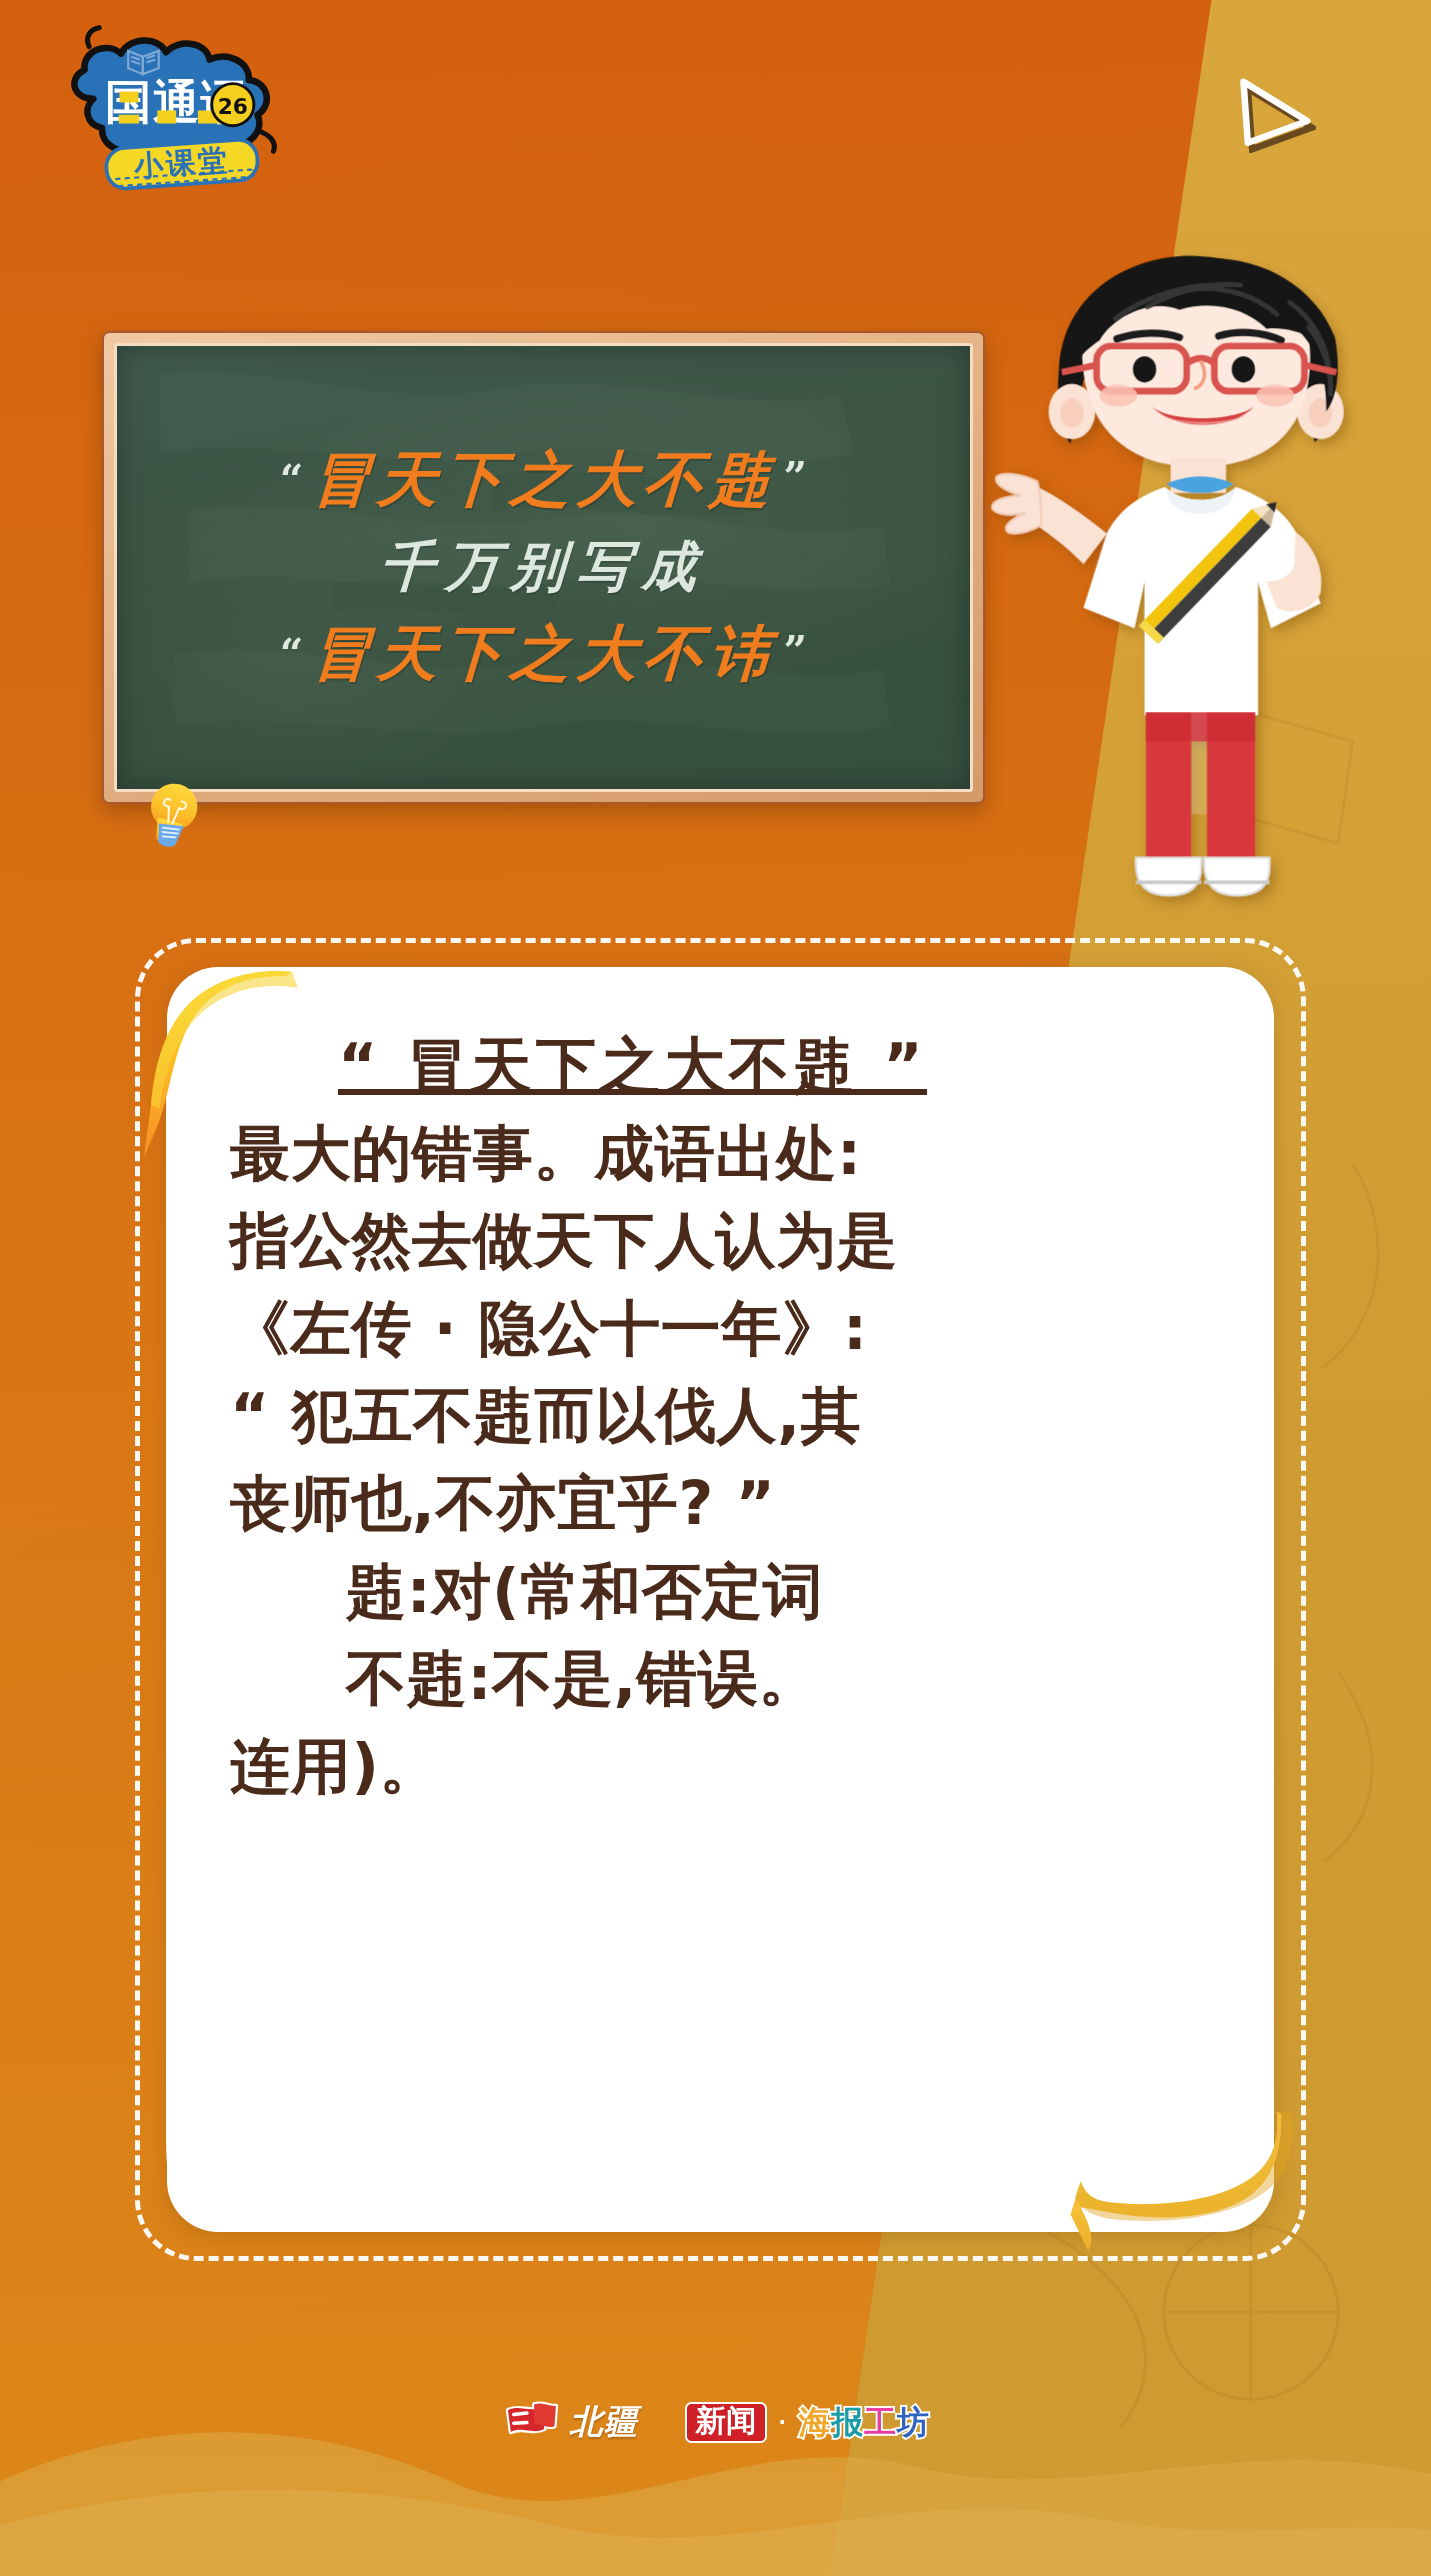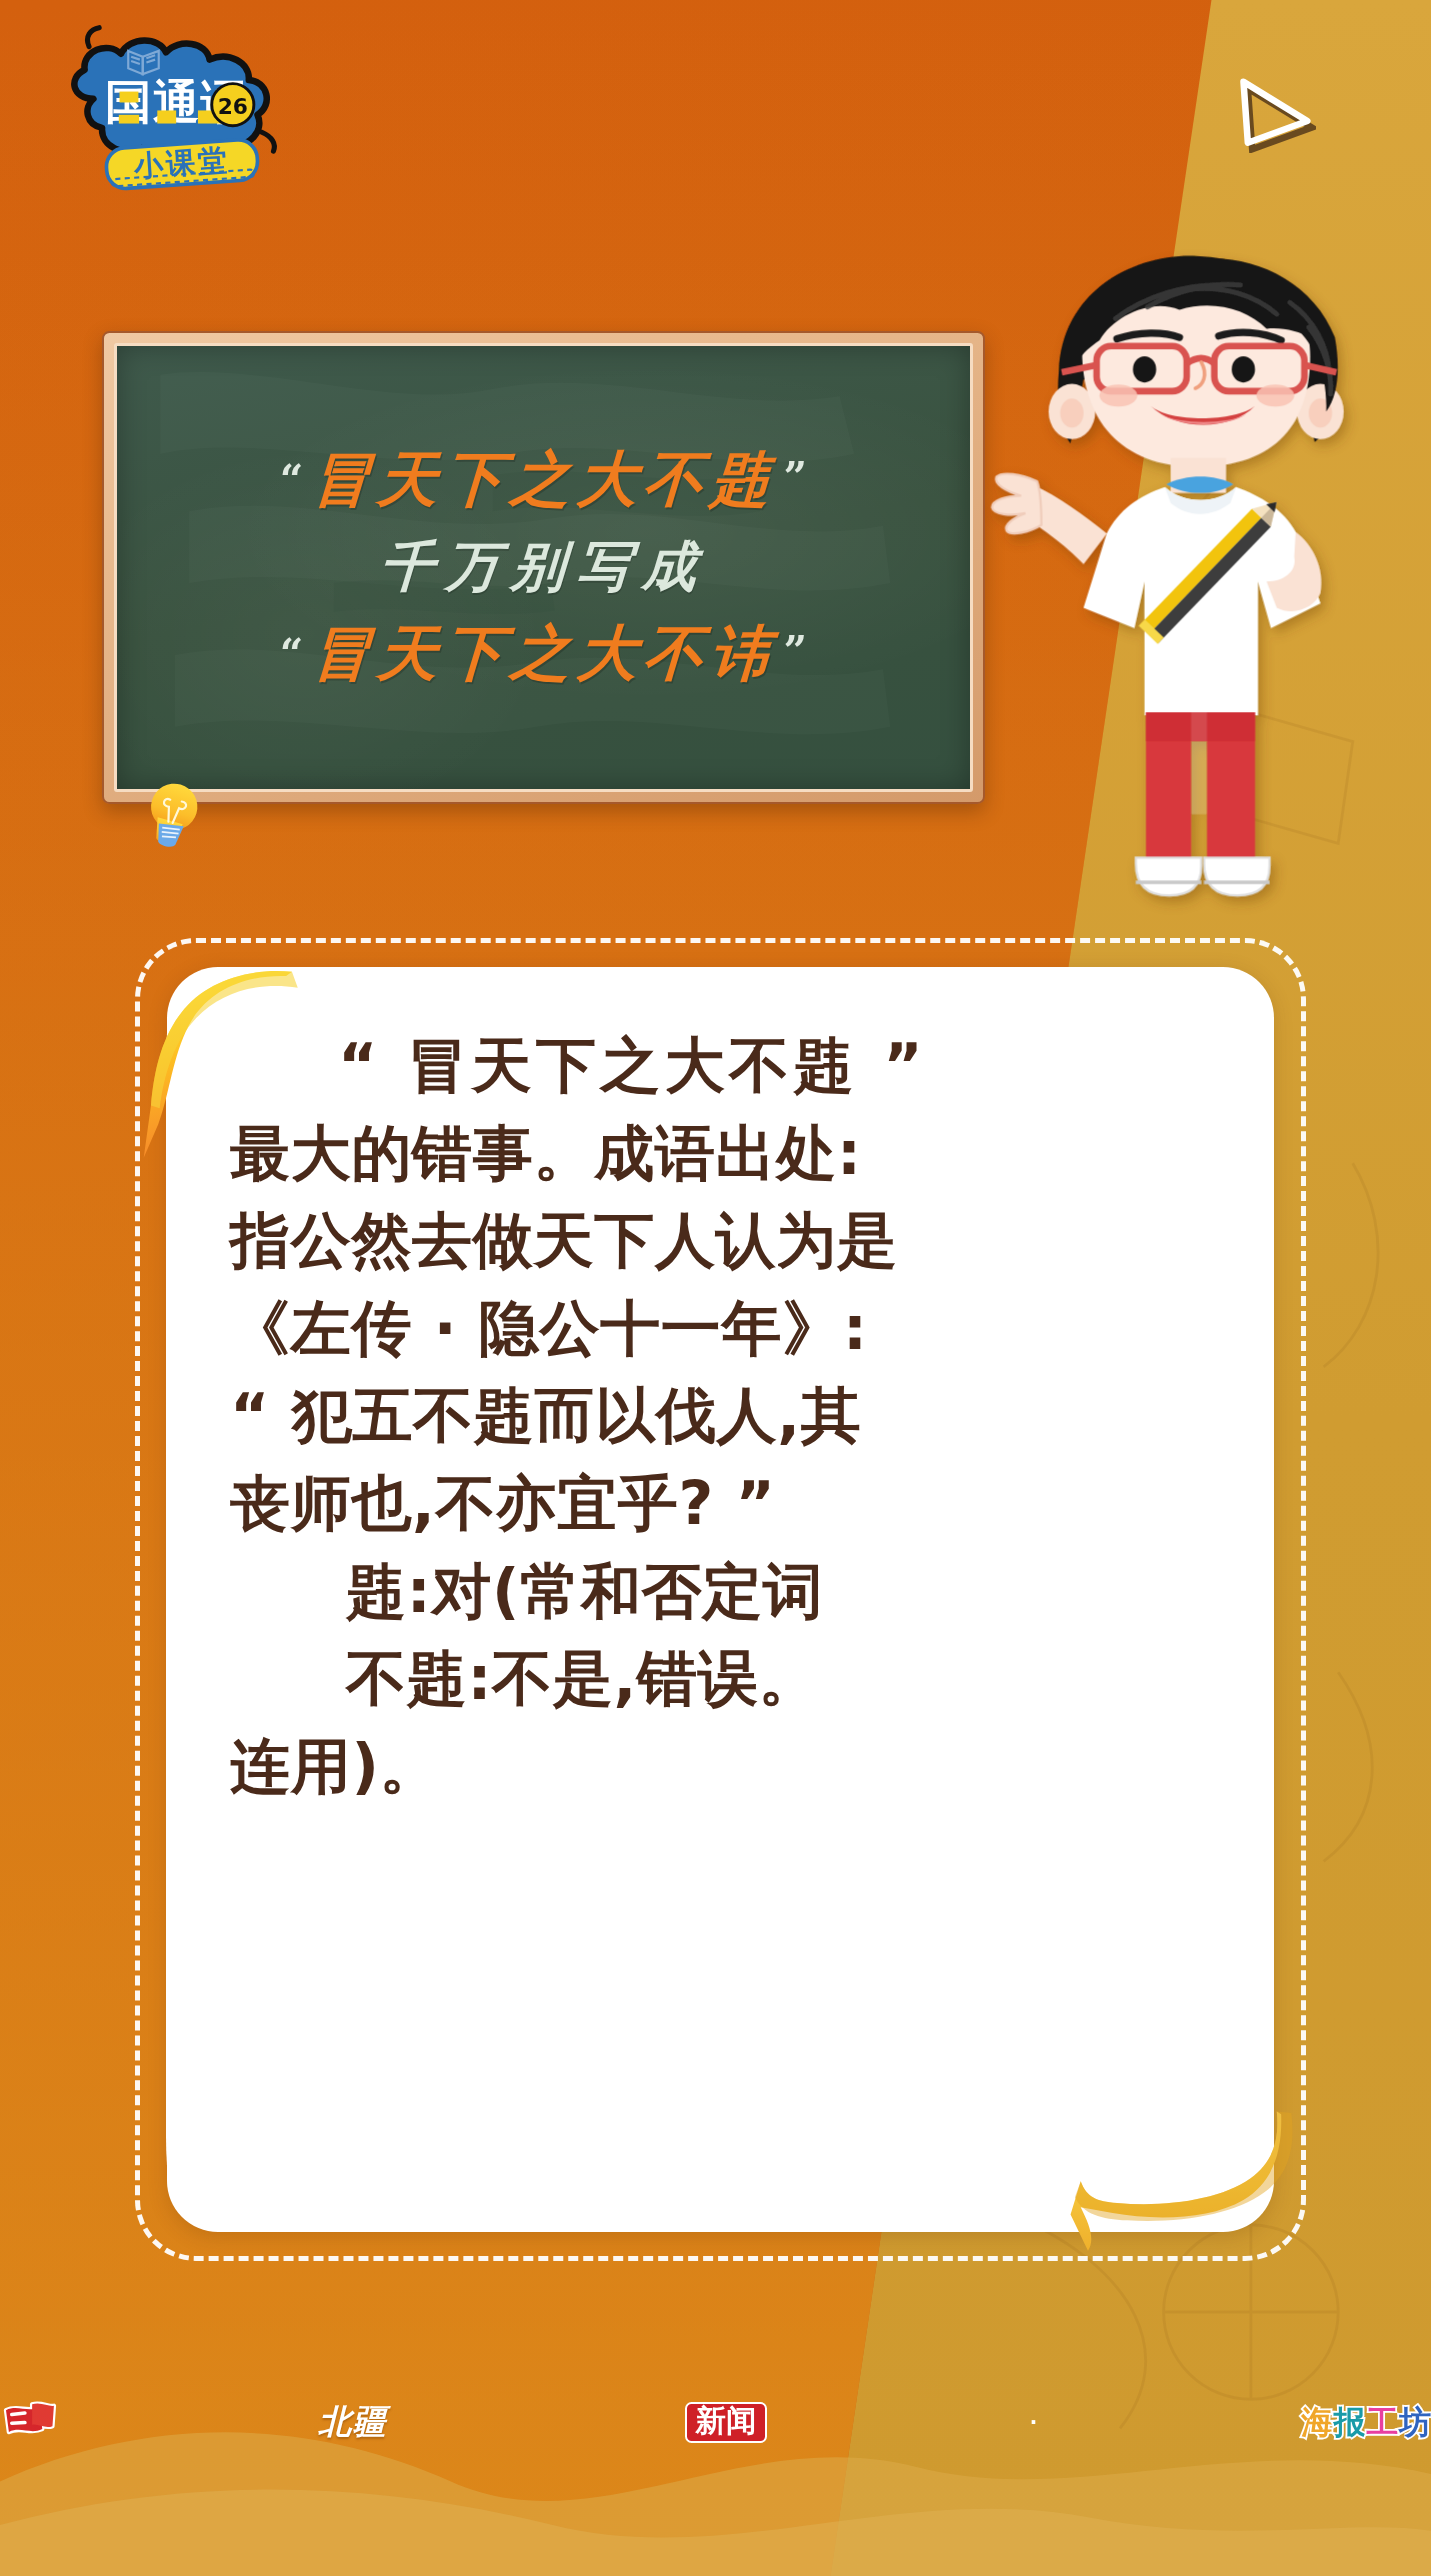--- a/index.html
+++ b/index.html
@@ -110,28 +110,28 @@
   .ribbon-br{position:absolute;right:-42px;bottom:-22px;width:305px;height:182px;pointer-events:none;}
   .ribbon-tl svg,.ribbon-br svg{width:100%;height:100%;display:block;overflow:visible;}
 
   .card-text{
     position:absolute;left:63px;right:58px;top:55px;
     font-family:"DejaVu Sans","Liberation Sans",sans-serif;
     color:#4a2a1a;font-weight:bold;
     font-size:60px;line-height:1.46;letter-spacing:0.7px;
   }
   .ct-line{white-space:nowrap;}
-  .ct-line.indent{padding-left:108px;}
+  .ct-line.indent{padding-left:108px;text-decoration:underline;}
   .ct-line.indent2{padding-left:116px;}
   .ct-line.spaced{letter-spacing:4.4px;}
 
   
   #footer{
     position:absolute;left:0;right:0;top:2391px;height:63px;
-    display:flex;align-items:center;justify-content:space-between;gap:10.2px;
+    display:flex;align-items:center;justify-content:center;gap:10.2px;
   }
   .flag-logo{width:57px;height:45px;}
   .flag-logo svg{width:100%;height:100%;display:block;}
   .ft-beijiang{
     font-family:"DejaVu Sans","Liberation Sans",sans-serif;
     font-size:33px;font-weight:bold;color:#ffffff;font-style:italic;
     letter-spacing:1.5px;
     text-shadow:0 1.5px 2.2px rgba(120,60,0,.45);
   }
   .ft-xinwen{

